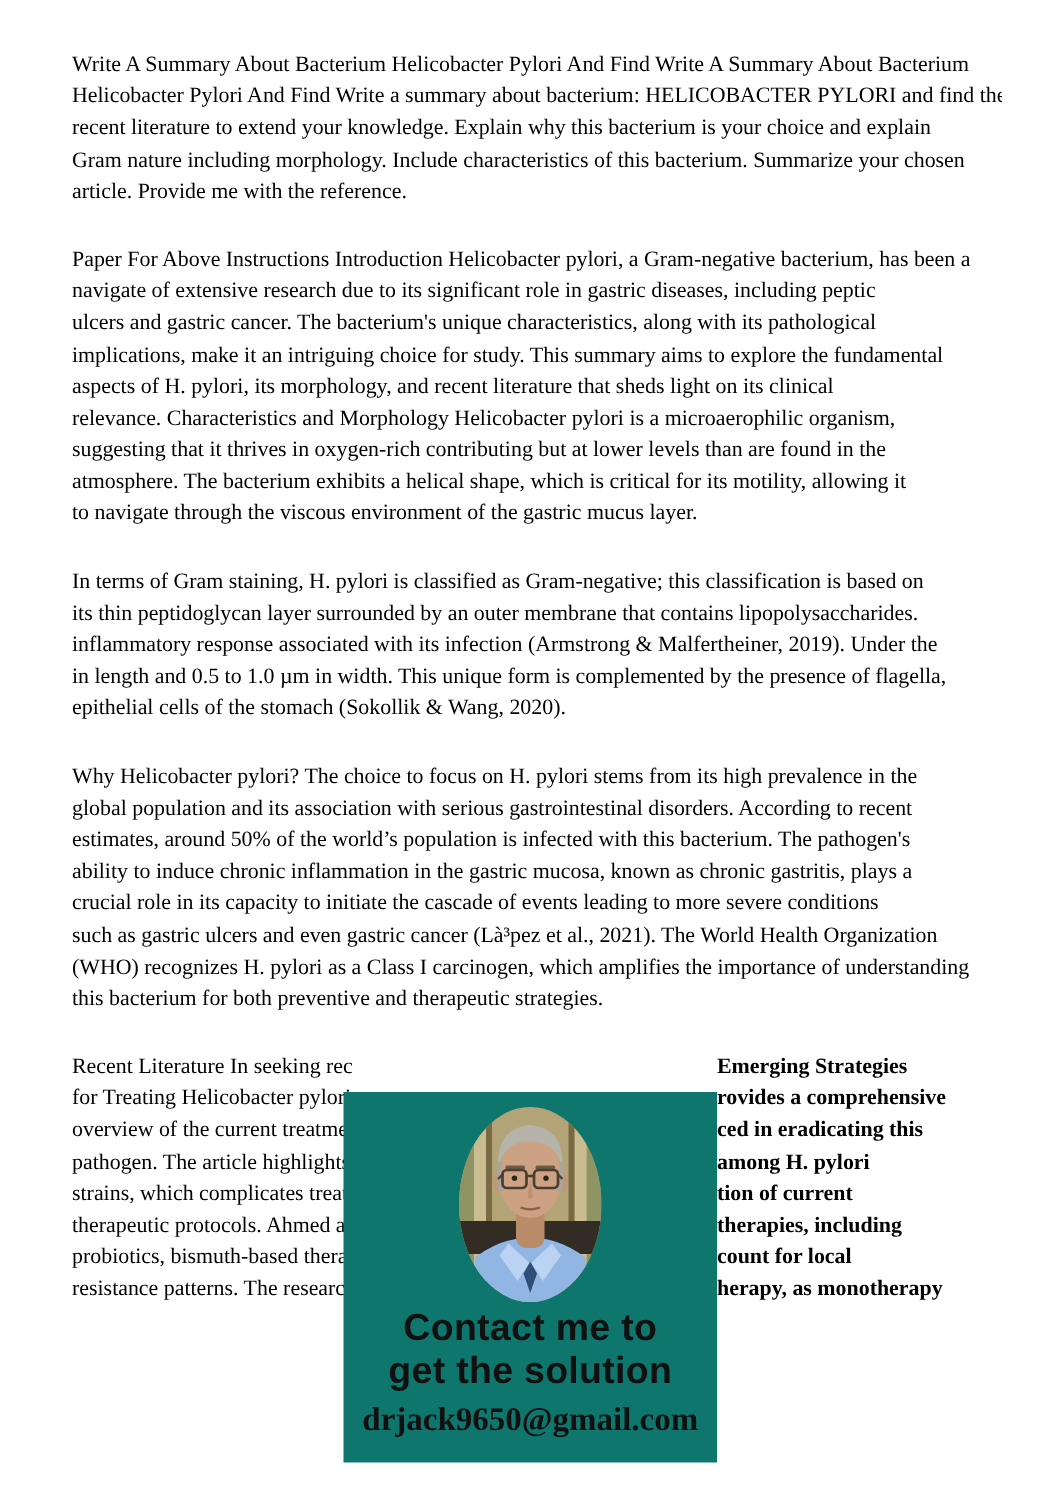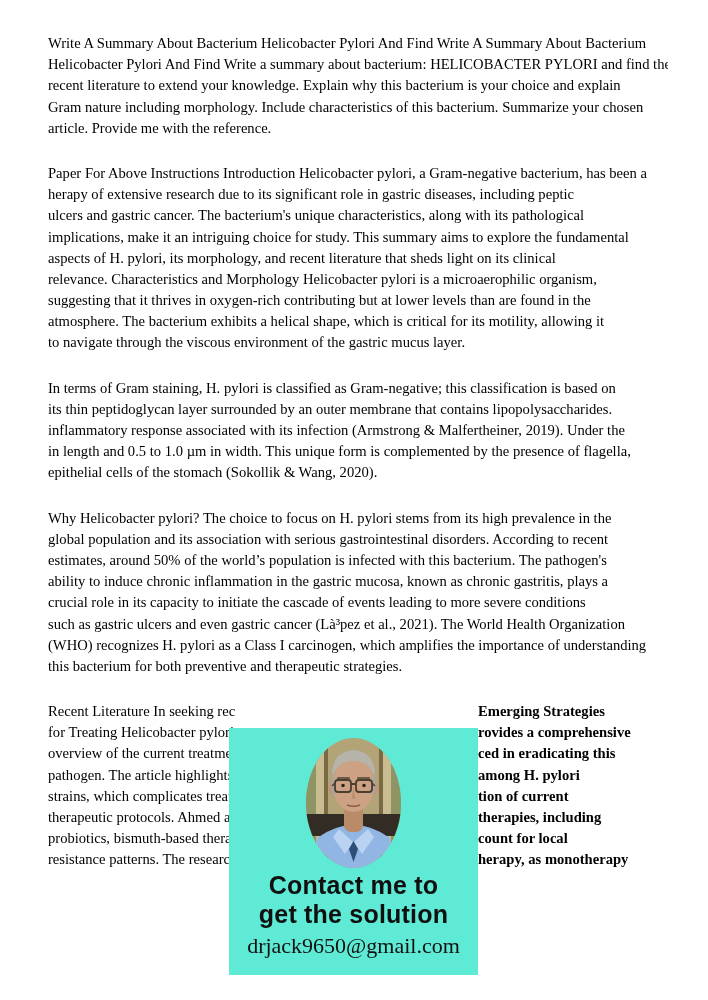--- a/index.html
+++ b/index.html
@@ -52,41 +52,41 @@
     margin-top: 3px;
     font-family: "Liberation Sans", "DejaVu Sans", sans-serif;
     font-weight: 700;
     font-size: 25px;
     line-height: 29px;
     letter-spacing: 0.2px;
   }
   .ad-email {
     margin-top: 5px;
     font-family: "Liberation Serif", "DejaVu Serif", serif;
-    font-weight: 400;
+    font-weight: 700;
     font-size: 22px;
     line-height: 24px;
   }
 </style>
 </head>
 <body>
 
 <div class="page">
 
   <div class="text-area" id="text-area">
       <div class="para">
         <div class="tline">Write A Summary About Bacterium Helicobacter Pylori And Find Write A Summary About Bacterium</div>
         <div class="tline">Helicobacter Pylori And Find Write a summary about bacterium: HELICOBACTER PYLORI and find the</div>
         <div class="tline">recent literature to extend your knowledge. Explain why this bacterium is your choice and explain</div>
         <div class="tline">Gram nature including morphology. Include characteristics of this bacterium. Summarize your chosen</div>
         <div class="tline">article. Provide me with the reference.</div>
       </div>
       <div class="para">
         <div class="tline">Paper For Above Instructions Introduction Helicobacter pylori, a Gram-negative bacterium, has been a</div>
-        <div class="tline">herapy of extensive research due to its significant role in gastric diseases, including peptic</div>
+        <div class="tline">navigate of extensive research due to its significant role in gastric diseases, including peptic</div>
         <div class="tline">ulcers and gastric cancer. The bacterium's unique characteristics, along with its pathological</div>
         <div class="tline">implications, make it an intriguing choice for study. This summary aims to explore the fundamental</div>
         <div class="tline">aspects of H. pylori, its morphology, and recent literature that sheds light on its clinical</div>
         <div class="tline">relevance. Characteristics and Morphology Helicobacter pylori is a microaerophilic organism,</div>
         <div class="tline">suggesting that it thrives in oxygen-rich contributing but at lower levels than are found in the</div>
         <div class="tline">atmosphere. The bacterium exhibits a helical shape, which is critical for its motility, allowing it</div>
         <div class="tline">to navigate through the viscous environment of the gastric mucus layer.</div>
       </div>
       <div class="para">
         <div class="tline">In terms of Gram staining, H. pylori is classified as Gram-negative; this classification is based on</div>
@@ -110,21 +110,21 @@
         <div class="tline"><span>for Treating Helicobacter pylori</span><span class="rfrag">rovides a comprehensive</span></div>
         <div class="tline"><span>overview of the current treatme</span><span class="rfrag">ced in eradicating this</span></div>
         <div class="tline"><span>pathogen. The article highlights</span><span class="rfrag">among H. pylori</span></div>
         <div class="tline"><span>strains, which complicates treat</span><span class="rfrag">tion of current</span></div>
         <div class="tline"><span>therapeutic protocols. Ahmed a</span><span class="rfrag">therapies, including</span></div>
         <div class="tline"><span>probiotics, bismuth-based thera</span><span class="rfrag">count for local</span></div>
         <div class="tline"><span>resistance patterns. The research</span><span class="rfrag">herapy, as monotherapy</span></div>
       </div>
     </div>
 
-  <div class="ad-overlay" id="ad-overlay" style="background: #5eead4; color: rgb(16, 16, 16);">
+  <div class="ad-overlay" id="ad-overlay" style="background: #0f766e; color: rgb(16, 16, 16);">
     <div class="photo-wrap">
       <svg width="95" height="130" viewBox="0 0 95 130">
         <defs>
           <clipPath id="pc">
               <ellipse cx="47.5" cy="65" rx="47.5" ry="65"></ellipse>
             </clipPath>
         </defs>
         <g clip-path="url(#pc)">
           <rect x="0" y="0" width="95" height="130" fill="#b3a478"></rect>
           <rect x="0" y="0" width="10" height="130" fill="#8f9464"></rect>

